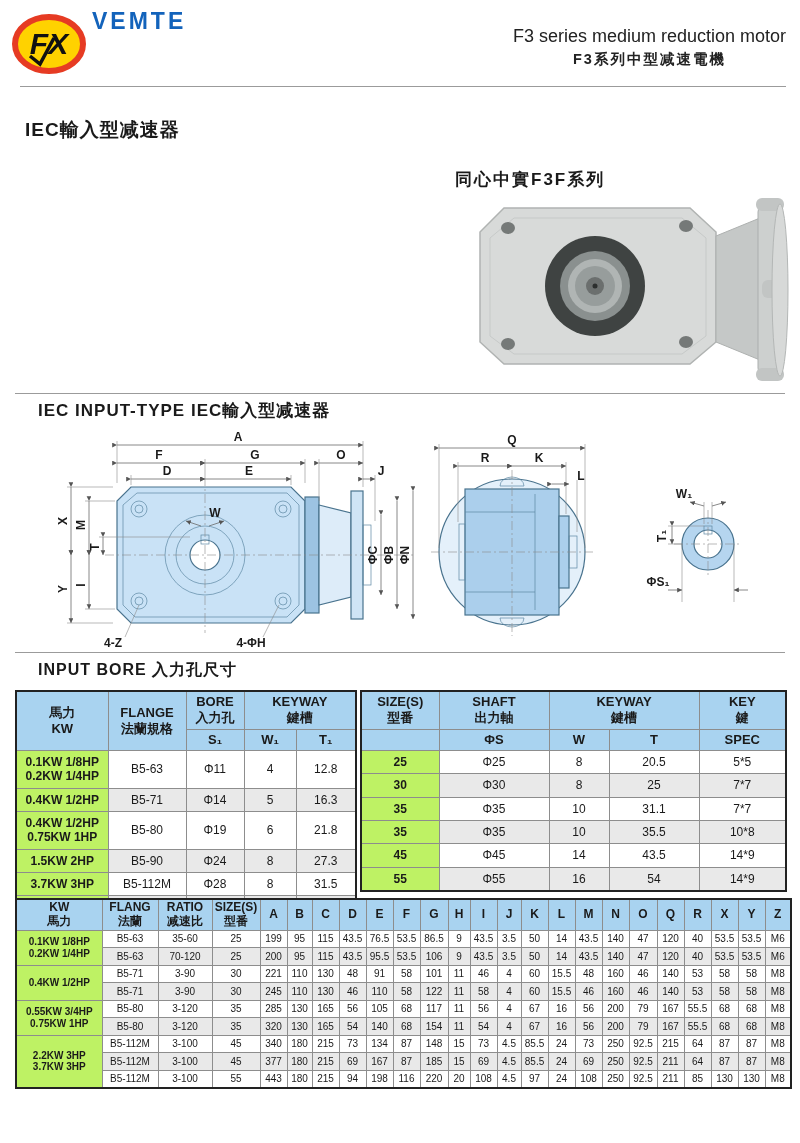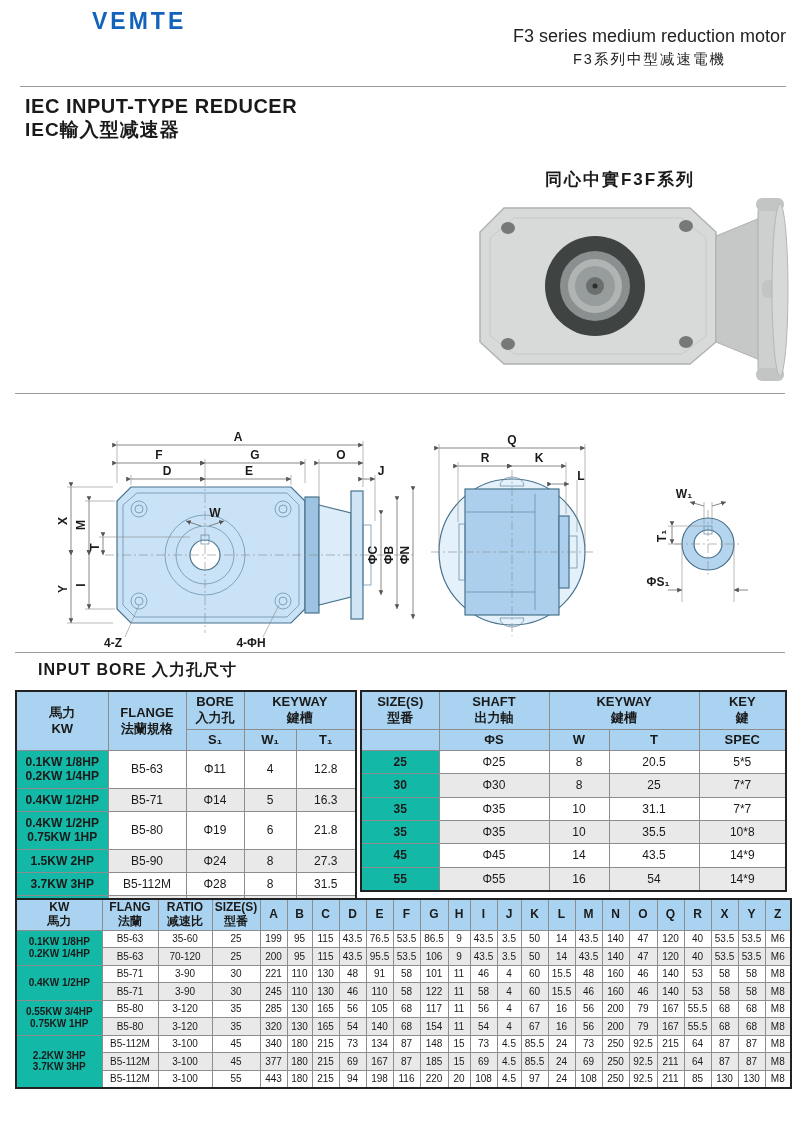--- a/index.html
+++ b/index.html
@@ -7,49 +7,49 @@
   .page { position:relative; width:800px; height:1143px; background:#fff; overflow:hidden; color:#1a1a1a; }
 
   
   .logo-wrap { position:absolute; left:10px; top:8px; width:78px; height:72px; }
   .brand { position:absolute; left:92px; top:10px; color:#1363bb; font-weight:bold;
            font-size:23px; letter-spacing:3px; line-height:1; }
   .brand-sub { position:absolute; left:94px; top:47px; color:#1468c4; font-weight:bold;
            font-size:24px; letter-spacing:1px; }
   .hdr-right { position:absolute; right:14px; top:26px; text-align:center; }
   .hdr-right .en { font-size:18px; color:#222; }
-  .hdr-right .zh { font-size:14.5px; color:#222; font-weight:normal; letter-spacing:2px; margin-top:3px; }
+  .hdr-right .zh { font-size:14.5px; color:#222; font-weight:bold; letter-spacing:2px; margin-top:3px; }
   .rule { position:absolute; height:1px; background:#9b9b9b; }
   .rule1 { left:20px; right:14px; top:86px; }
   .rule2 { left:15px; right:15px; top:393px; }
   .rule3 { left:15px; right:15px; top:652px; }
 
   .h1en { position:absolute; left:25px; top:95px; font-size:20px; font-weight:bold; letter-spacing:0.5px; }
   .h1zh { position:absolute; left:25px; top:117px; font-size:19px; font-weight:bold; letter-spacing:1px; }
 
-  .photo-caption { position:absolute; left:455px; top:168px; width:330px; text-align:center;
+  .photo-caption { position:absolute; left:455px; top:168px; width:330px; 
                    font-size:17px; font-weight:bold; letter-spacing:2px; }
   .photo { position:absolute; left:462px; top:192px; }
 
   .h2 { position:absolute; left:38px; top:399px; font-size:17px; font-weight:bold; letter-spacing:1px; }
 
   .drawA { position:absolute; left:55px;  top:425px; }
   .drawB { position:absolute; left:425px; top:432px; }
   .drawC { position:absolute; left:628px; top:462px; }
 
   .h3a { position:absolute; left:38px;  top:660px; font-size:16px; font-weight:bold; letter-spacing:1px; }
   .h3b { position:absolute; left:362px; top:660px; font-size:16px; font-weight:bold; letter-spacing:1px; }
 
   table { border-collapse:collapse; table-layout:fixed; background:#fff; }
   table, th, td { border:1px solid #8d8d8d; }
   table { border:2px solid #222; }
   th { background:#a9d3f0; font-weight:bold; }
   th, td { text-align:center; vertical-align:middle; white-space:pre-line; overflow:hidden; }
   tr.alt td { background:#e9e9e9; }
-  td.kw, tr.alt td.kw { background:#14b8a6; font-weight:bold; }
+  td.kw, tr.alt td.kw { background:#bef264; font-weight:bold; }
 
   .tbl-input  { position:absolute; left:15px;  top:690px; width:340px; font-size:12px; }
   .tbl-output { position:absolute; left:360px; top:690px; width:425px; font-size:12px; }
   .tbl-input th, .tbl-output th { font-size:13px; padding:2px; line-height:1.25; }
   .tbl-input td, .tbl-output td { padding:4px 2px; line-height:1.2; }
 
   .tbl-dims { position:absolute; left:15px; top:898px; width:772px; font-size:10px; }
   .tbl-dims th { font-size:12px; padding:1px; line-height:1.15; }
   .tbl-dims td { padding:2.5px 0; line-height:1.15; }
   .tbl-dims td.kw { font-size:10px; }
@@ -60,28 +60,34 @@
   .cl  { stroke:#8a8a8a; stroke-width:0.6; fill:none; stroke-dasharray:9 3 2 3; }
   .body-line { stroke:#49738e; stroke-width:1.2; }
   .body-thin { stroke:#5d88a3; stroke-width:0.7; fill:none; }
   .lbl { font-size:12px; fill:#1a1a1a; font-weight:bold; }
 </style>
 </head>
 <body>
 
 <div class="page">
 
+  <div class="logo-wrap">
+    <svg width="78" height="72" viewBox="0 0 78 72">
+      <ellipse cx="39" cy="36" rx="34" ry="27" fill="#ffd200" stroke="#e63b23" stroke-width="6"></ellipse>
+      <text x="39" y="46" text-anchor="middle" font-size="30" font-weight="bold" font-style="italic" fill="#111">FX</text>
+      <path d="M20,48 L30,56 L44,30" stroke="#111" stroke-width="3.5" fill="none"></path>
+    </svg>
+  </div>
   <div class="brand">VEMTE</div>
   <div class="hdr-right">
     <div class="en">F3 series medium reduction motor</div>
     <div class="zh">F3系列中型减速電機</div>
   </div>
   <div class="rule rule1"></div>
 
-  <div class="h1en">IEC INPUT-TYPE REDUCER</div>
   <div class="h1zh">IEC輸入型减速器</div>
 
   <div class="photo-caption">同心中實F3F系列</div>
   <div class="photo">
     <svg width="330" height="195" viewBox="0 0 330 195">
       <path d="M42,16 L228,16 L254,40 L254,150 L228,172 L42,172 L18,150 L18,40 Z" fill="#d8dad9" stroke="#b0b3b2" stroke-width="1.5"></path>
       <path d="M52,26 L220,26 L244,46 L244,144 L220,162 L52,162 L28,144 L28,46 Z" fill="none" stroke="#c6c9c8" stroke-width="1"></path>
       <ellipse cx="46" cy="36" rx="7" ry="6" fill="#757978"></ellipse>
       <ellipse cx="224" cy="34" rx="7" ry="6" fill="#757978"></ellipse>
       <ellipse cx="46" cy="152" rx="7" ry="6" fill="#757978"></ellipse>
@@ -95,20 +101,21 @@
       <path d="M254,44 L298,26 L298,168 L254,150 Z" fill="#c5c8c7" stroke="#aeb1b0" stroke-width="1"></path>
       <rect x="296" y="12" width="22" height="172" rx="8" fill="#cdd0cf" stroke="#abaeae" stroke-width="1"></rect>
       <rect x="294" y="6" width="28" height="13" rx="6" fill="#c2c5c4"></rect>
       <rect x="294" y="176" width="28" height="13" rx="6" fill="#c2c5c4"></rect>
       <rect x="300" y="88" width="26" height="18" rx="6" fill="#c2c5c4"></rect>
       <ellipse cx="318" cy="98" rx="8" ry="86" fill="#d7d9d8" stroke="#b4b7b6" stroke-width="1"></ellipse>
     </svg>
   </div>
   <div class="rule rule2"></div>
 
+  <div class="h2">IEC INPUT-TYPE IEC輸入型减速器</div>
 
   <div class="drawA">
     <svg width="365" height="228" viewBox="0 0 365 228">
       <defs>
         <marker id="arA" markerWidth="8" markerHeight="8" refX="6" refY="3" orient="auto">
           <path d="M0,0 L6,3 L0,6 Z" fill="#555"></path>
         </marker>
       </defs>
 
       <path d="M76,62 L236,62 L250,76 L250,184 L236,198 L76,198 L62,184 L62,76 Z" fill="#c9e2f6" class="body-line"></path>

